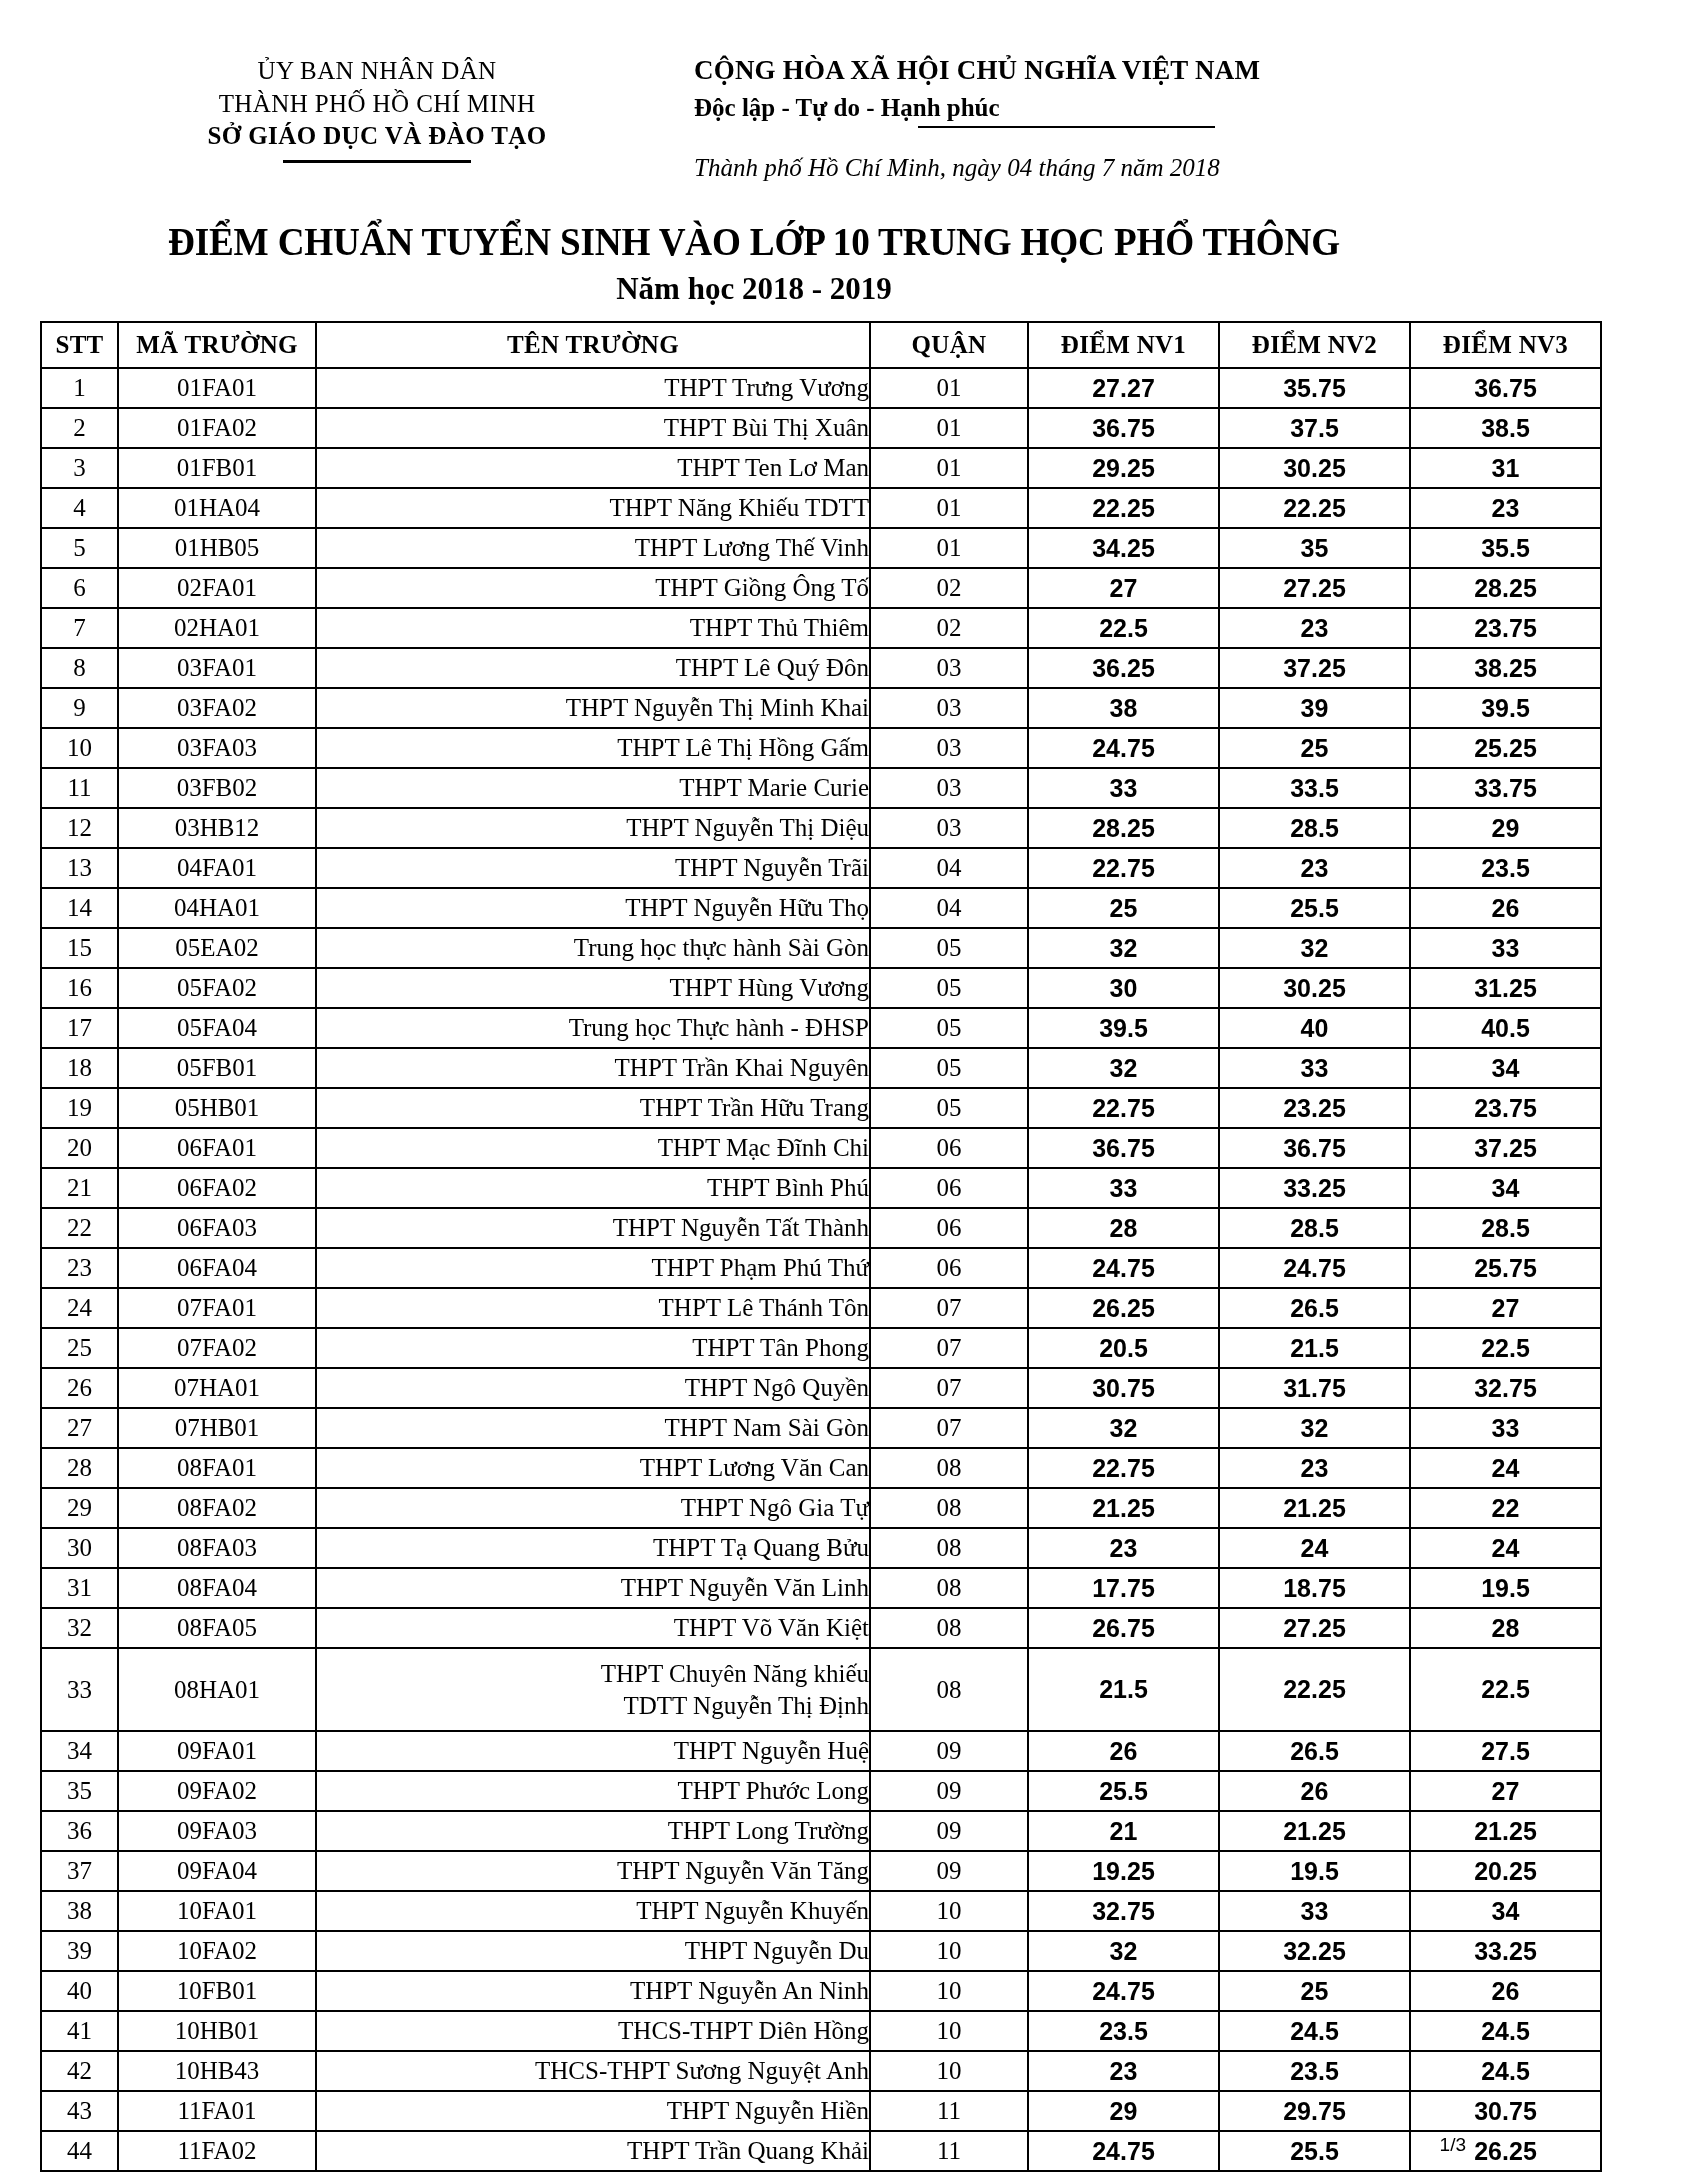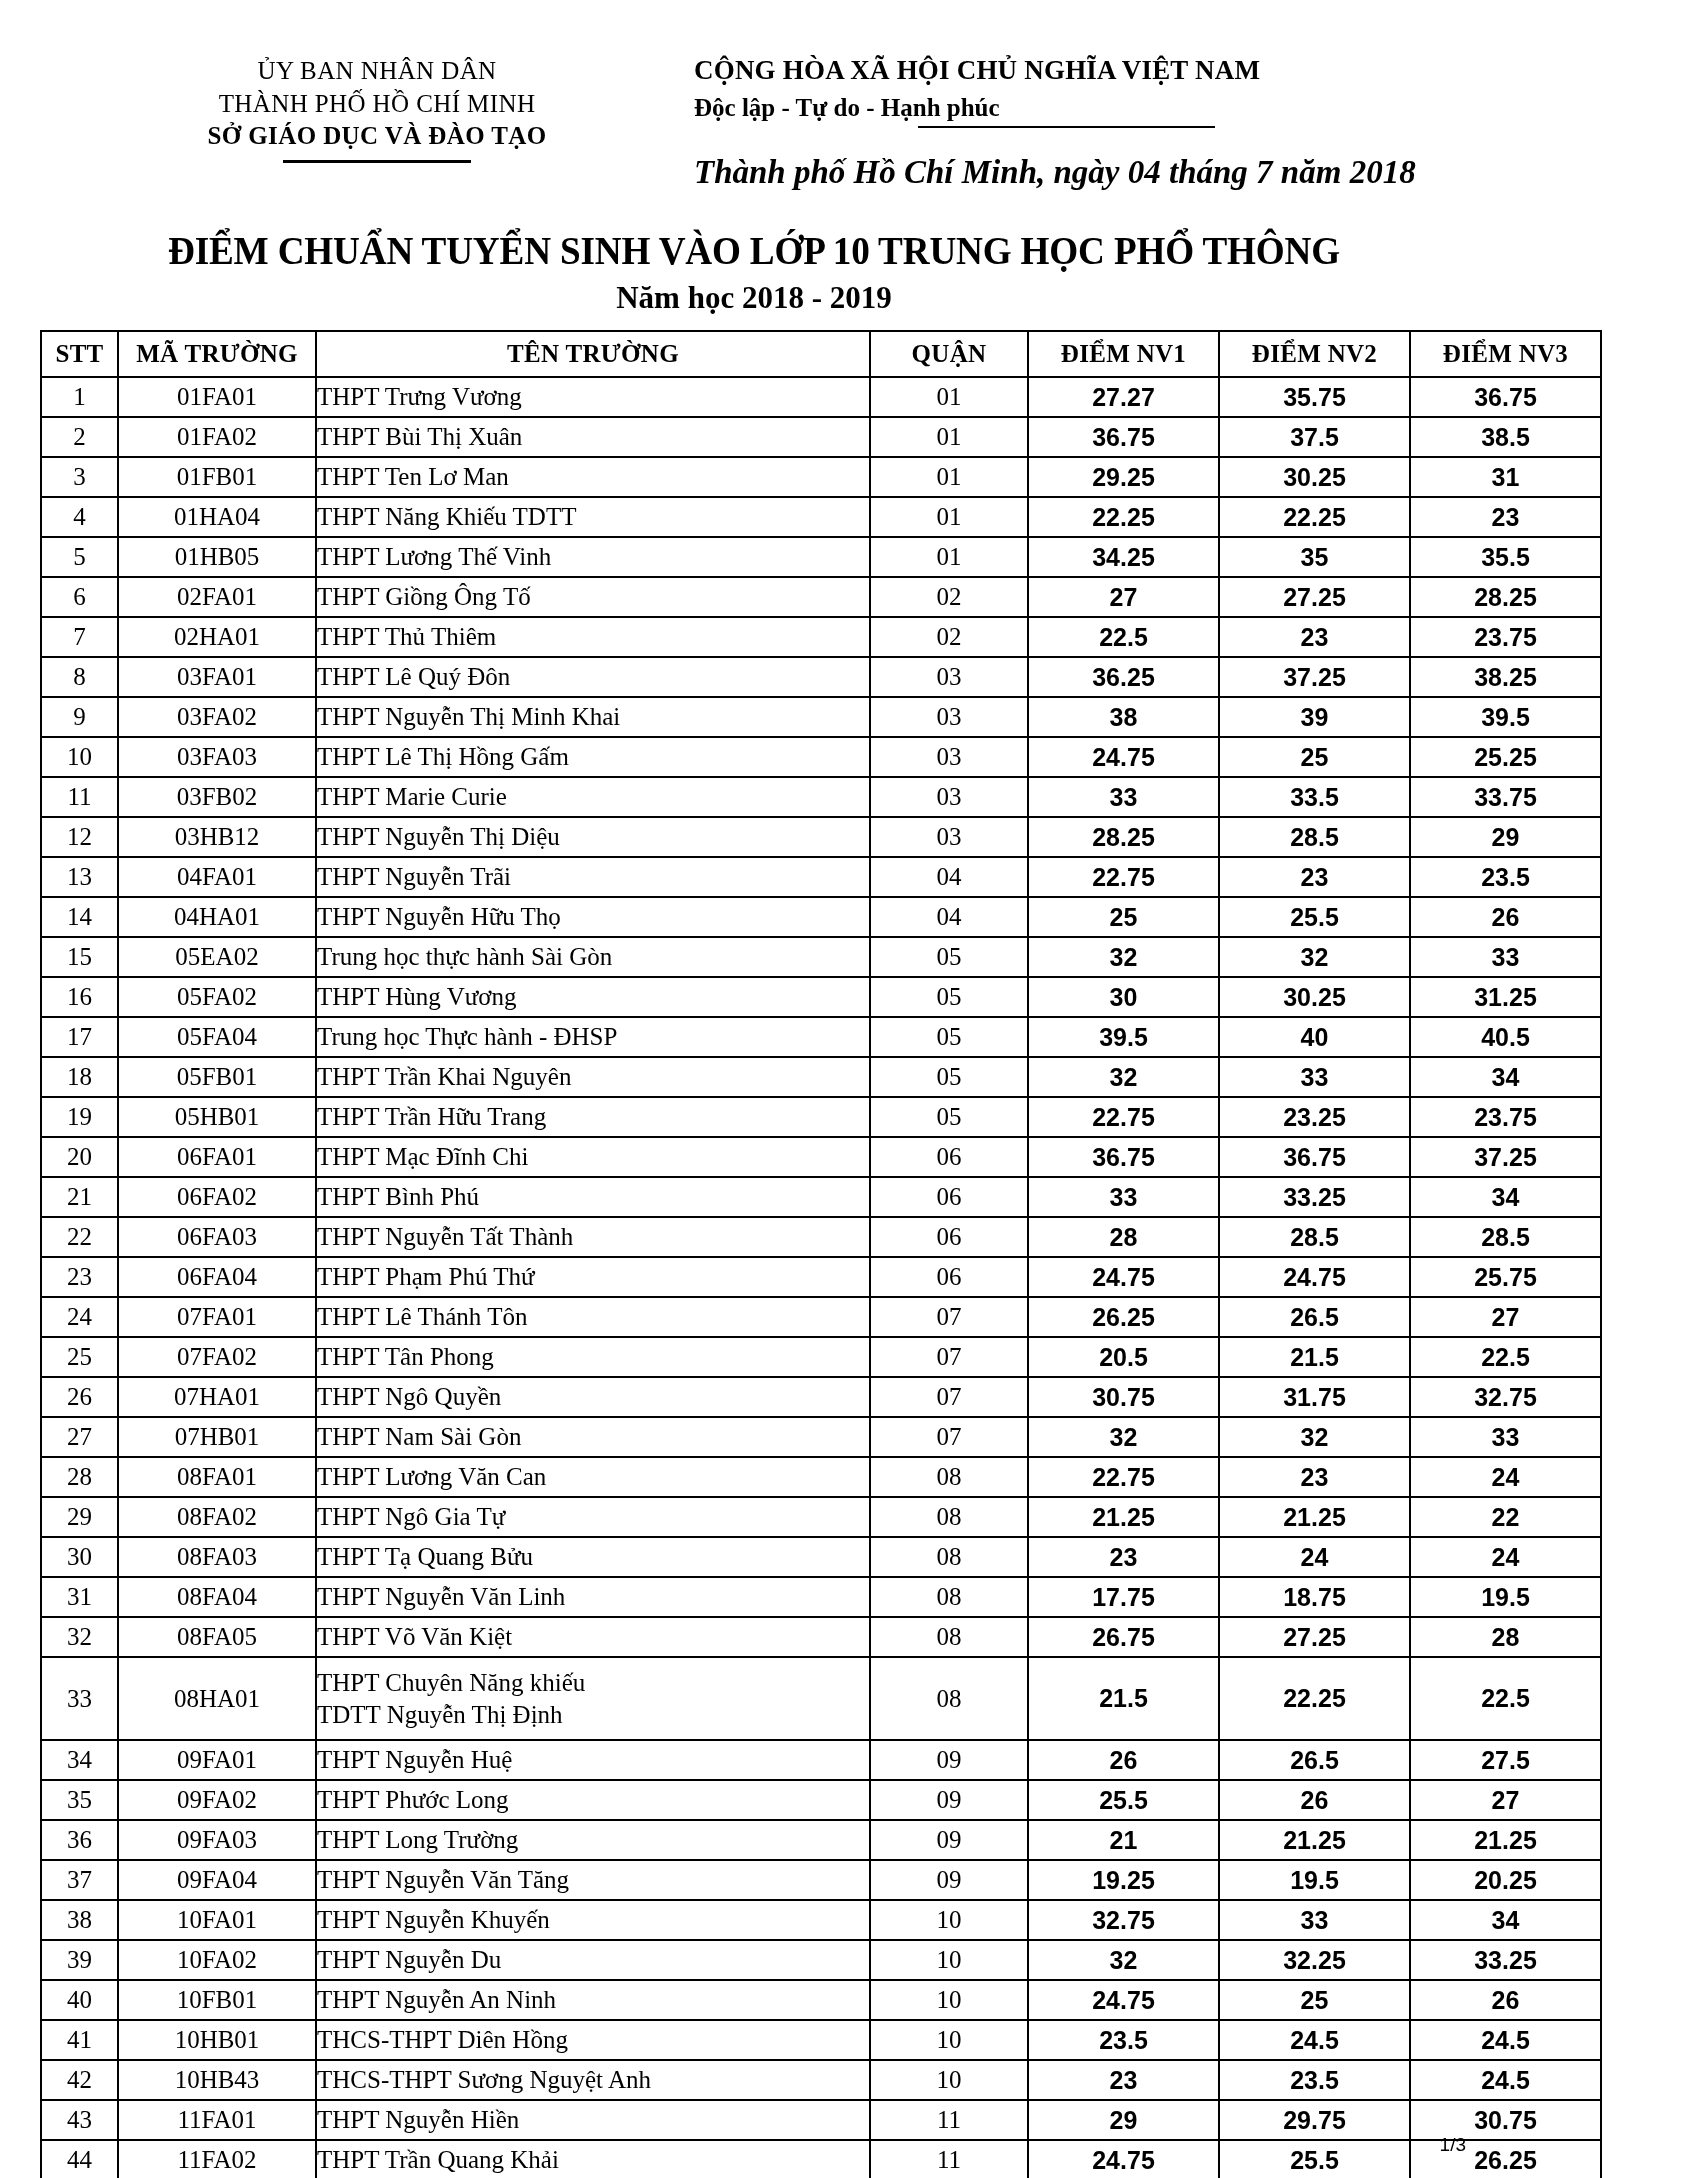--- a/index.html
+++ b/index.html
@@ -68,24 +68,23 @@
     white-space: nowrap;
   }
   .rule-motto {
     width: 297px;
     height: 2px;
     background: #000;
     margin: 4px auto 0 auto;
   }
   .date-line {
     font-style: italic;
-    font-size: 33px;
+    font-size: 25px;
     margin-top: 26px;
     white-space: nowrap;
-    font-weight: bold;
   }
 
   
   .doc-title {
     text-align: center;
     font-size: 40px;
     font-weight: bold;
     margin-top: 36px;
     letter-spacing: -0.2px;
     transform: scaleX(0.93);
@@ -121,21 +120,21 @@
     border-radius: 8px;
   }
   col.c-stt     { width: 77px; }
   col.c-ma      { width: 198px; }
   col.c-ten     { width: 554px; }
   col.c-quan    { width: 158px; }
   col.c-nv      { width: 191px; }
 
   td.stt, td.ma, td.quan { text-align: center; }
   td.ten {
-    text-align: left;
+    text-align: right;
     padding-left: 10px;
     line-height: 1.28;
   }
   td.nv {
     text-align: center;
     font-family: "Liberation Sans", "DejaVu Sans", sans-serif;
     font-weight: bold;
     font-size: 24px;
   }
   tr.tall td { height: 81px; }

